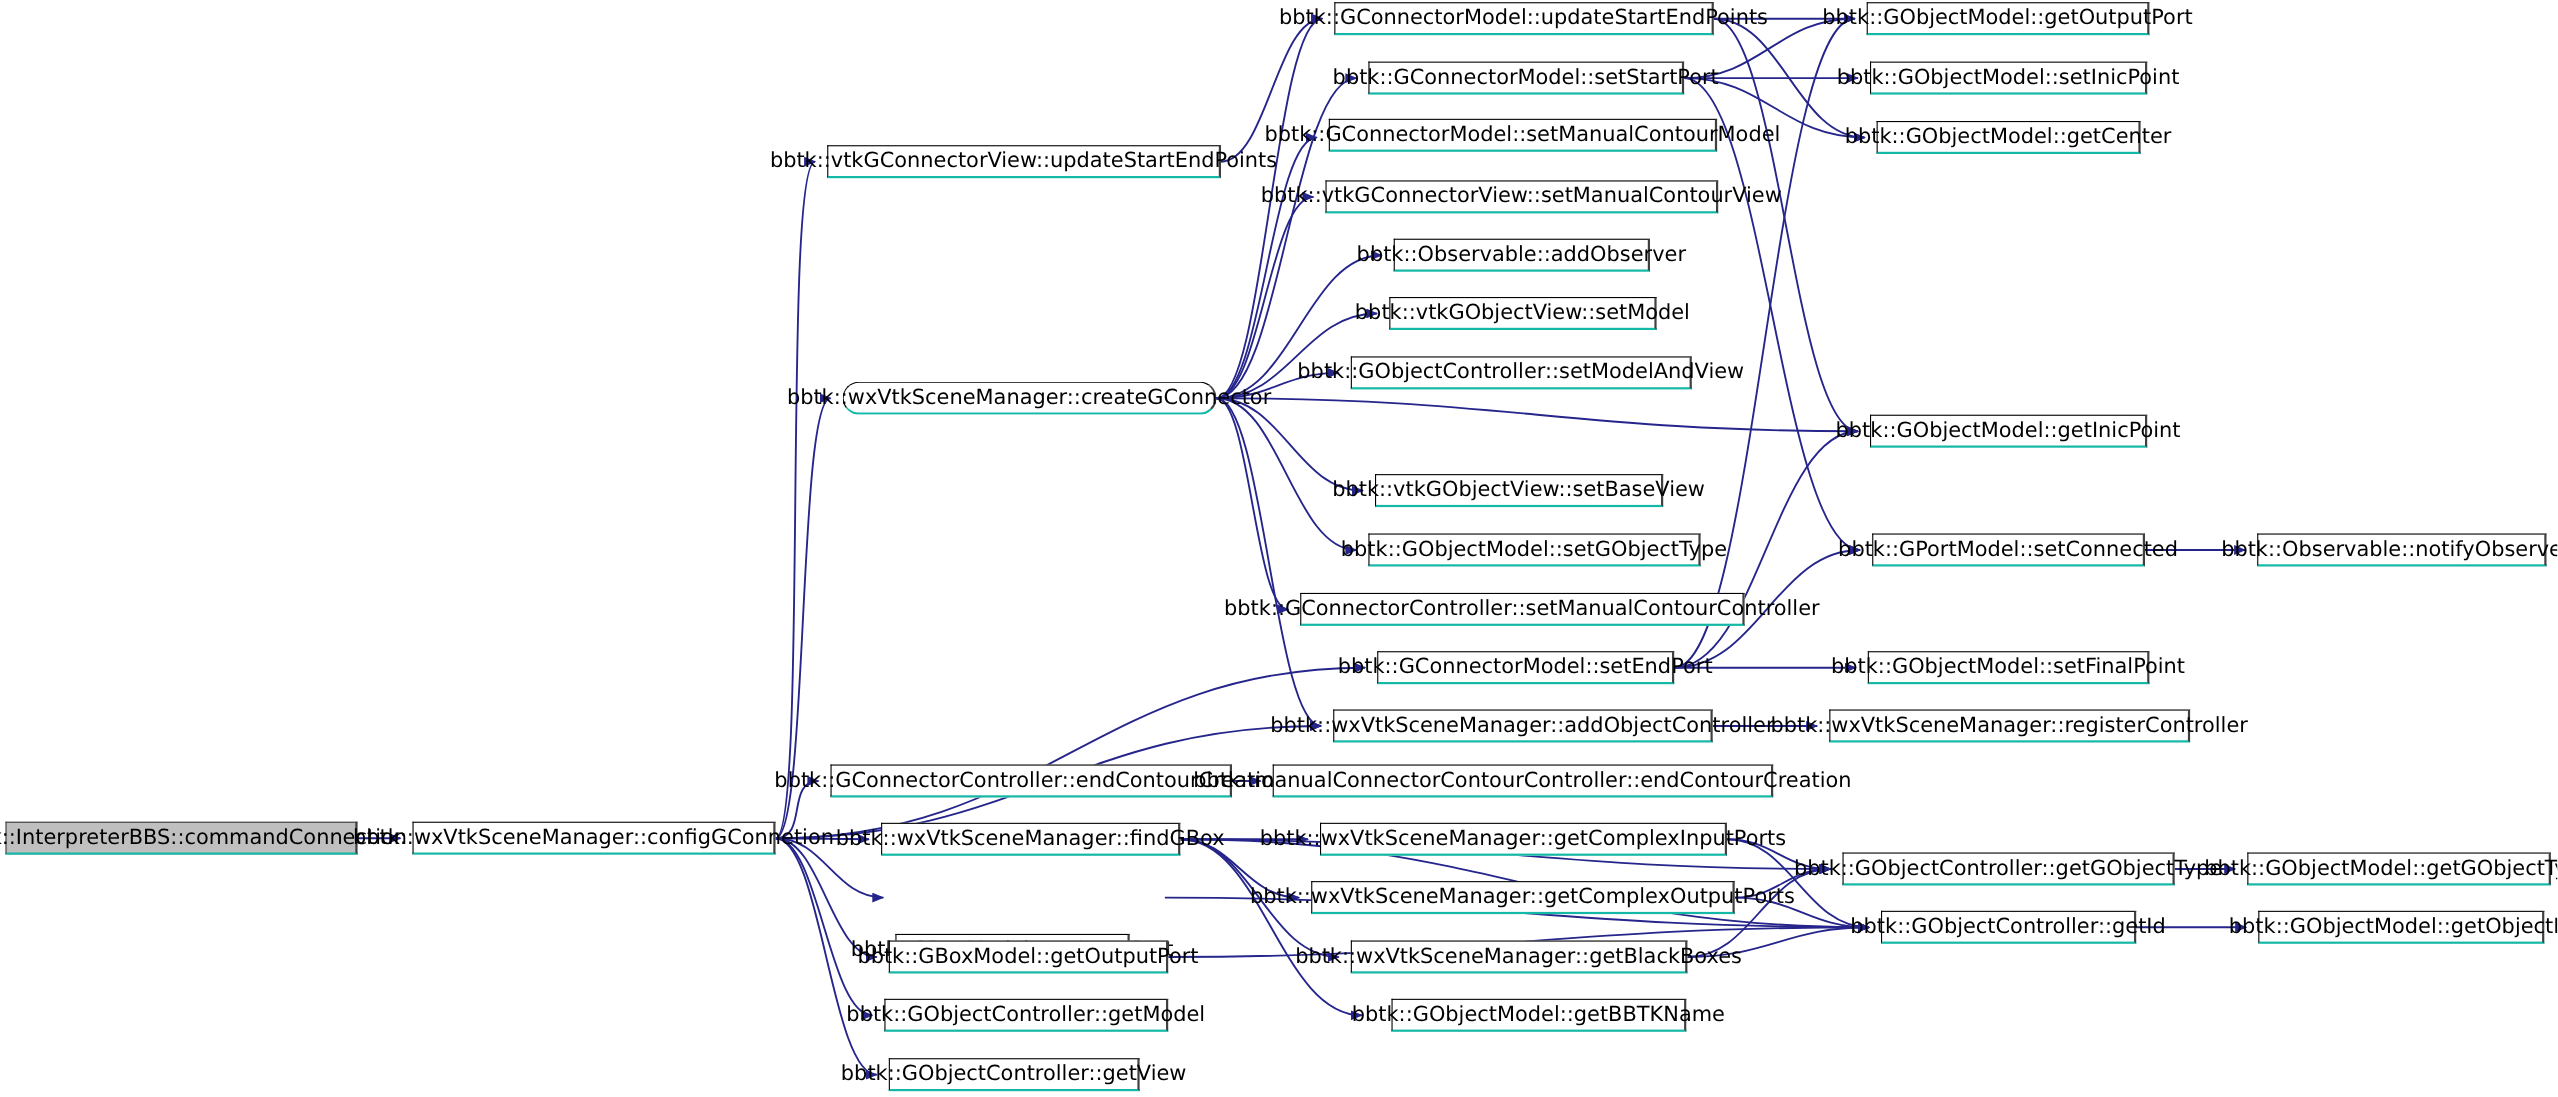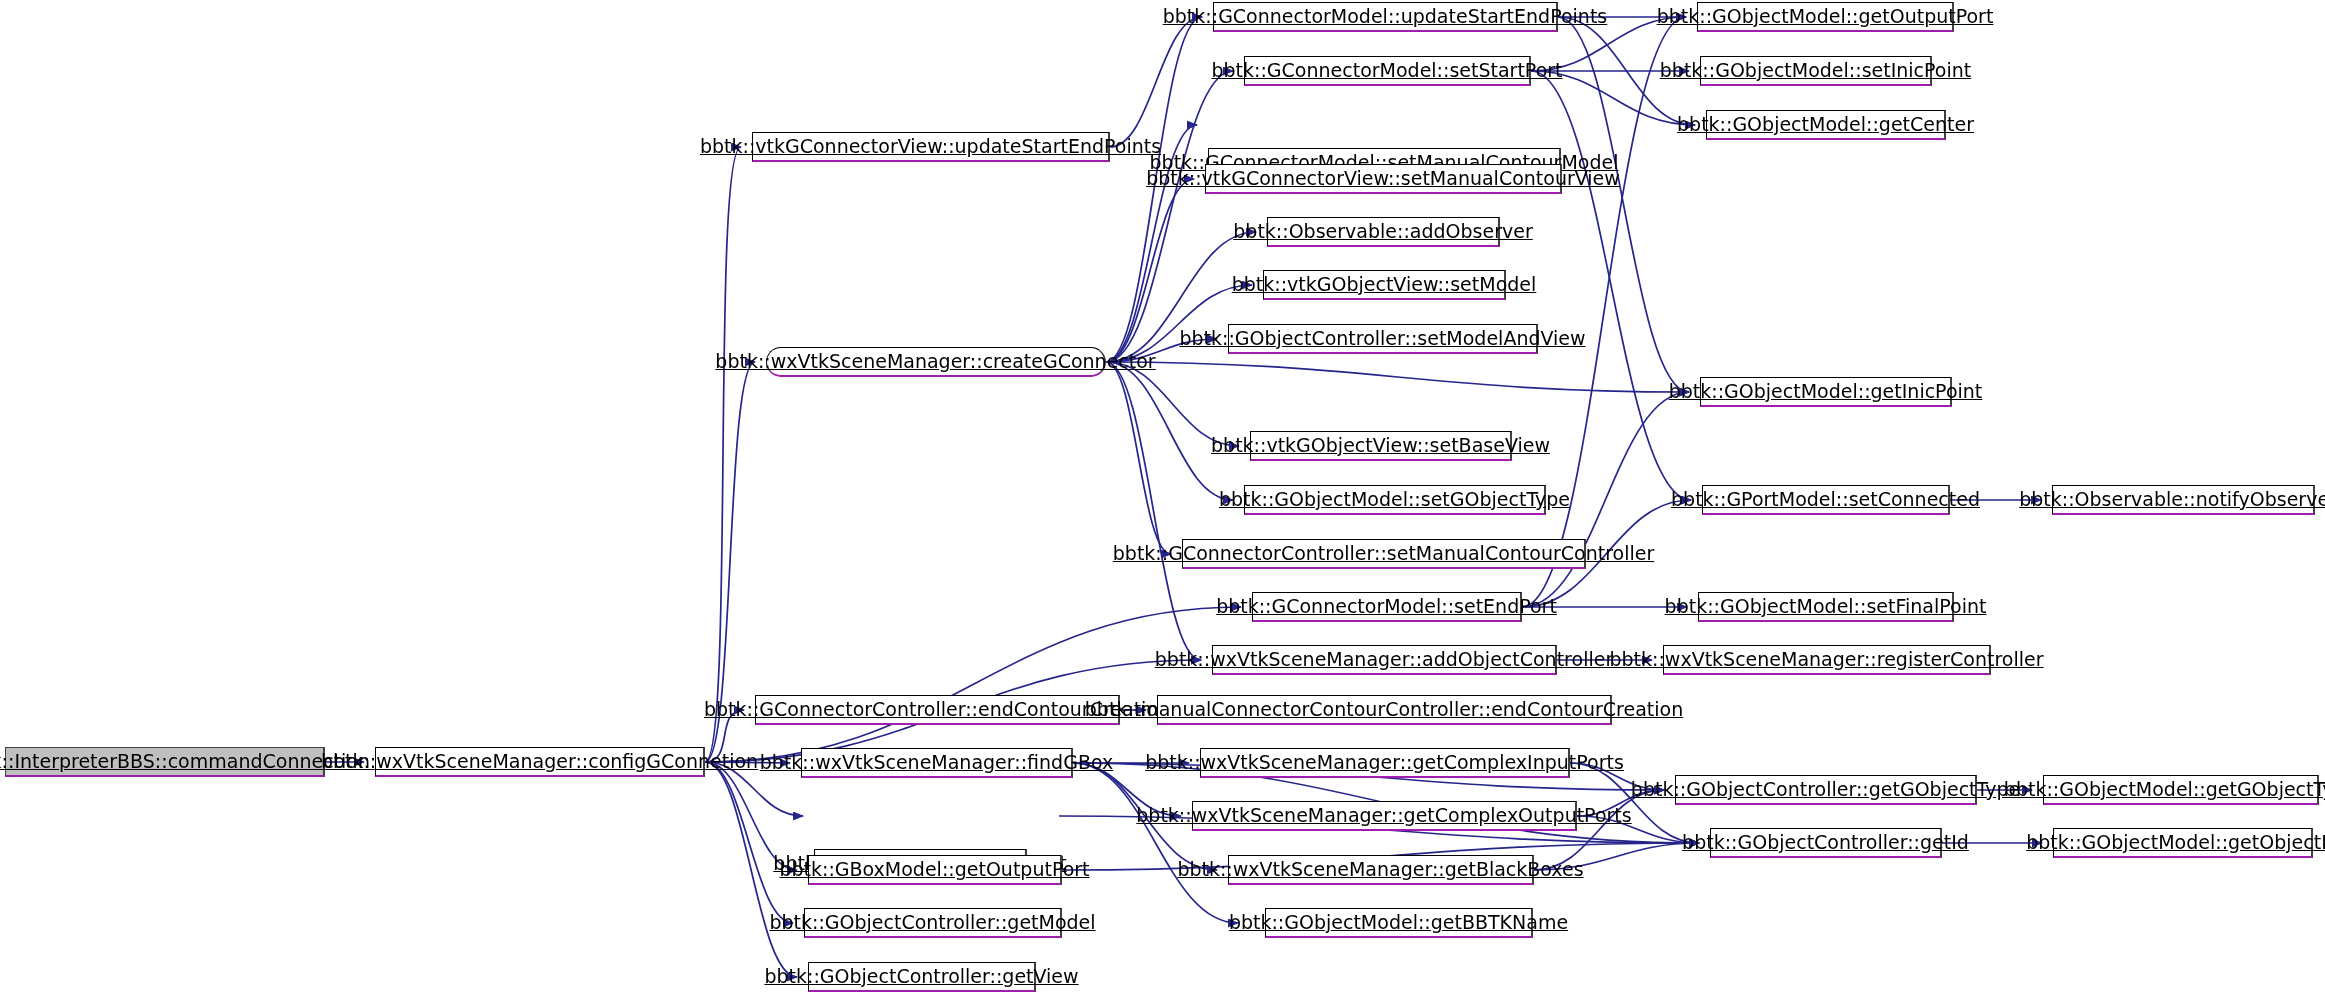--- a/index.html
+++ b/index.html
@@ -39,22 +39,21 @@
     height: 30px;
     padding: 0 7px;
     letter-spacing: 0px;
   }
   .node.root {
     background: #bfbfbf;
     border: 1px solid #404040;
   }
   .node.shadow {
     border-right: 2px solid #404040;
-    border-bottom: 2px solid #a21caf;
-    text-decoration: underline;
+    border-bottom: 2px solid #14b8a6;
   }
 </style>
 </head>
 <body>
 
 <div id="canvas">
   <svg id="edges" viewBox="0 0 2325 997" xmlns="http://www.w3.org/2000/svg">
     <defs>
       <marker id="arrow" markerWidth="11" markerHeight="9" refX="10" refY="4.5" orient="auto" markerUnits="userSpaceOnUse">
         <path d="M0,0 L11,4.5 L0,9 z" fill="#25258c"></path>
@@ -123,37 +122,37 @@
       <div class="node shadow" style="left: 752px; top: 132px; width: 358px;">bbtk::vtkGConnectorView::updateStartEndPoints</div>
       <div class="node shadow" style="left: 766px; top: 347px; width: 340px; border-radius: 15px;">bbtk::wxVtkSceneManager::createGConnector</div>
       <div class="node shadow" style="left: 755px; top: 695px; width: 365px;">bbtk::GConnectorController::endContourCreation</div>
       <div class="node shadow" style="left: 801px; top: 748px; width: 272px;">bbtk::wxVtkSceneManager::findGBox</div>
       <div class="node shadow" style="left: 814px; top: 849px; width: 213px;">bbtk::GBoxModel::getInputPort</div>
       <div class="node shadow" style="left: 808px; top: 855px; width: 254px;">bbtk::GBoxModel::getOutputPort</div>
       <div class="node shadow" style="left: 804px; top: 908px; width: 258px;">bbtk::GObjectController::getModel</div>
       <div class="node shadow" style="left: 808px; top: 962px; width: 228px;">bbtk::GObjectController::getView</div>
       <div class="node shadow" style="left: 1213px; top: 2px; width: 345px;">bbtk::GConnectorModel::updateStartEndPoints</div>
       <div class="node shadow" style="left: 1244px; top: 56px; width: 287px;">bbtk::GConnectorModel::setStartPort</div>
-      <div class="node shadow" style="left: 1208px; top: 108px; width: 353px; margin-top: 40px;">bbtk::GConnectorModel::setManualContourModel</div>
+      <div class="node shadow" style="left: 1208px; top: 108px; width: 353px;">bbtk::GConnectorModel::setManualContourModel</div>
       <div class="node shadow" style="left: 1205px; top: 164px; width: 357px;">bbtk::vtkGConnectorView::setManualContourView</div>
       <div class="node shadow" style="left: 1267px; top: 217px; width: 233px;">bbtk::Observable::addObserver</div>
       <div class="node shadow" style="left: 1263px; top: 270px; width: 243px;">bbtk::vtkGObjectView::setModel</div>
       <div class="node shadow" style="left: 1228px; top: 324px; width: 310px;">bbtk::GObjectController::setModelAndView</div>
       <div class="node shadow" style="left: 1250px; top: 431px; width: 262px;">bbtk::vtkGObjectView::setBaseView</div>
       <div class="node shadow" style="left: 1244px; top: 485px; width: 302px;">bbtk::GObjectModel::setGObjectType</div>
       <div class="node shadow" style="left: 1182px; top: 539px; width: 404px;">bbtk::GConnectorController::setManualContourController</div>
       <div class="node shadow" style="left: 1252px; top: 592px; width: 270px;">bbtk::GConnectorModel::setEndPort</div>
       <div class="node shadow" style="left: 1212px; top: 645px; width: 345px;">bbtk::wxVtkSceneManager::addObjectController</div>
       <div class="node shadow" style="left: 1157px; top: 695px; width: 455px;">bbtk::manualConnectorContourController::endContourCreation</div>
       <div class="node shadow" style="left: 1200px; top: 748px; width: 370px;">bbtk::wxVtkSceneManager::getComplexInputPorts</div>
       <div class="node shadow" style="left: 1192px; top: 801px; width: 385px;">bbtk::wxVtkSceneManager::getComplexOutputPorts</div>
       <div class="node shadow" style="left: 1228px; top: 855px; width: 306px;">bbtk::wxVtkSceneManager::getBlackBoxes</div>
       <div class="node shadow" style="left: 1249px; top: 908px; width: 268px; margin-left: 16px;">bbtk::GObjectModel::getBBTKName</div>
       <div class="node shadow" style="left: 1697px; top: 2px; width: 257px;">bbtk::GObjectModel::getOutputPort</div>
-      <div class="node shadow" style="left: 1700px; top: 56px; width: 232px;">bbtk::GObjectModel::setInicPoint</div>
+      <div class="node shadow" style="left: 1700px; top: 56px; width: 252px;">bbtk::GObjectModel::setInicPoint</div>
       <div class="node shadow" style="left: 1706px; top: 110px; width: 240px;">bbtk::GObjectModel::getCenter</div>
       <div class="node shadow" style="left: 1700px; top: 377px; width: 252px;">bbtk::GObjectModel::getInicPoint</div>
       <div class="node shadow" style="left: 1702px; top: 485px; width: 248px;">bbtk::GPortModel::setConnected</div>
       <div class="node shadow" style="left: 1698px; top: 592px; width: 256px;">bbtk::GObjectModel::setFinalPoint</div>
       <div class="node shadow" style="left: 1663px; top: 645px; width: 328px;">bbtk::wxVtkSceneManager::registerController</div>
       <div class="node shadow" style="left: 1675px; top: 775px; width: 302px;">bbtk::GObjectController::getGObjectType</div>
       <div class="node shadow" style="left: 1710px; top: 828px; width: 232px;">bbtk::GObjectController::getId</div>
       <div class="node shadow" style="left: 2052px; top: 485px; width: 263px;">bbtk::Observable::notifyObservers</div>
       <div class="node shadow" style="left: 2043px; top: 775px; width: 276px;">bbtk::GObjectModel::getGObjectType</div>
       <div class="node shadow" style="left: 2053px; top: 828px; width: 260px;">bbtk::GObjectModel::getObjectId</div>

